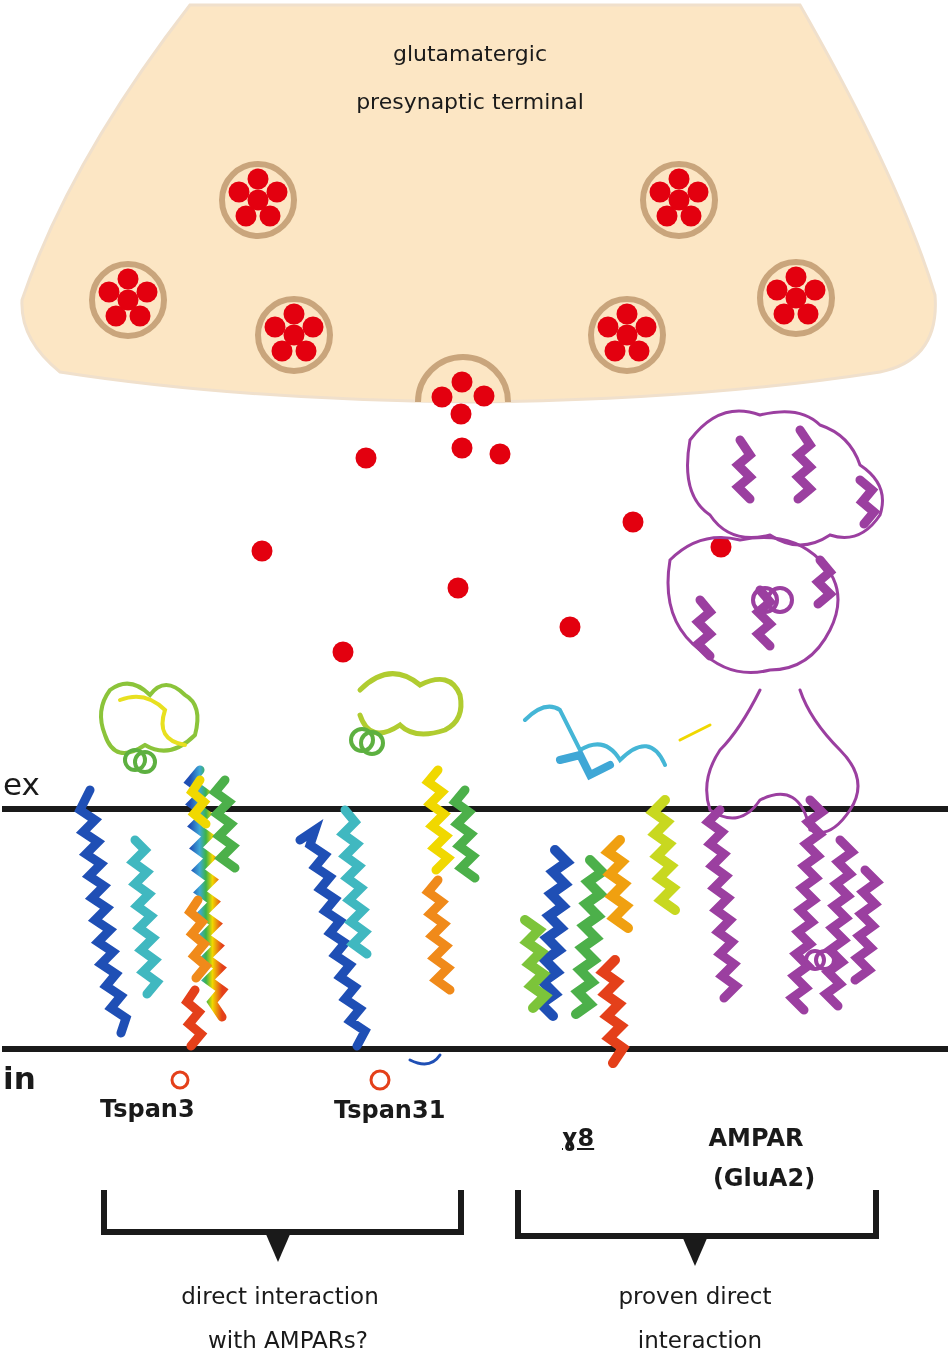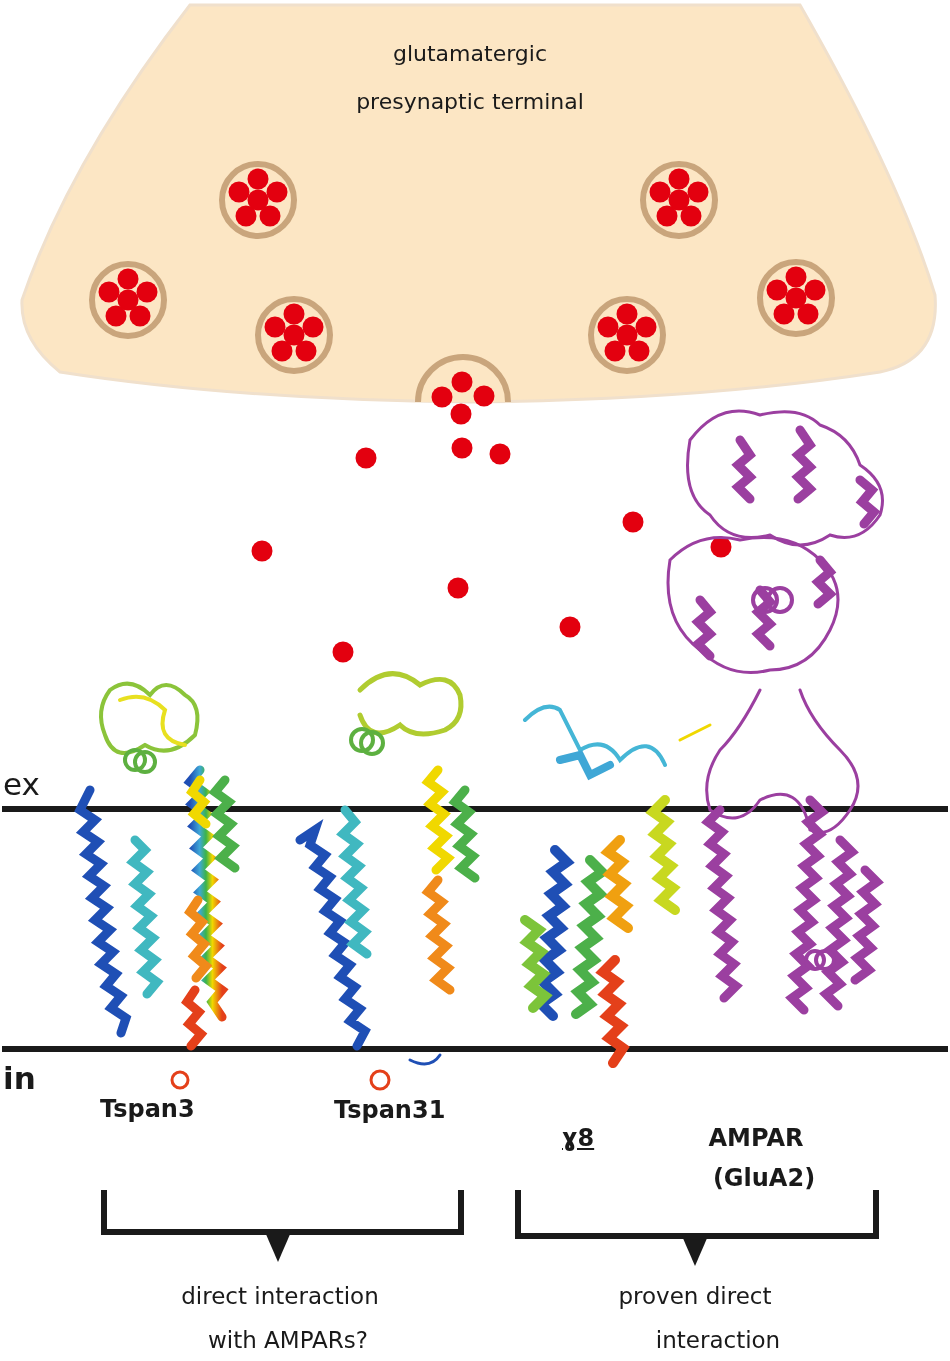--- a/index.html
+++ b/index.html
@@ -156,13 +156,13 @@
 
 <div class="lbl prot" style="left:100px;top:1095px;">Tspan3</div>
 <div class="lbl prot" style="left:334px;top:1096px;">Tspan31</div>
 <div class="lbl prot" style="left:562px;top:1124px;text-decoration:underline;">ɣ8</div>
 <div class="lbl prot" style="left:697px;top:1124px;width:118px;text-align:center;">AMPAR</div>
 <div class="lbl prot" style="left:697px;top:1164px;width:118px;margin-left:8px;">(GluA2)</div>
 
 <div class="lbl concl" style="left:110px;top:1274px;width:340px;">direct interaction</div>
 <div class="lbl concl" style="left:118px;top:1318px;width:340px;">with AMPARs?</div>
 <div class="lbl concl" style="left:525px;top:1274px;width:340px;">proven direct</div>
-<div class="lbl concl" style="left:548px;top:1318px;width:340px;">interaction</div>
+<div class="lbl concl" style="left:530px;top:1318px;width:340px;">interaction</div>
 
 </body></html>

